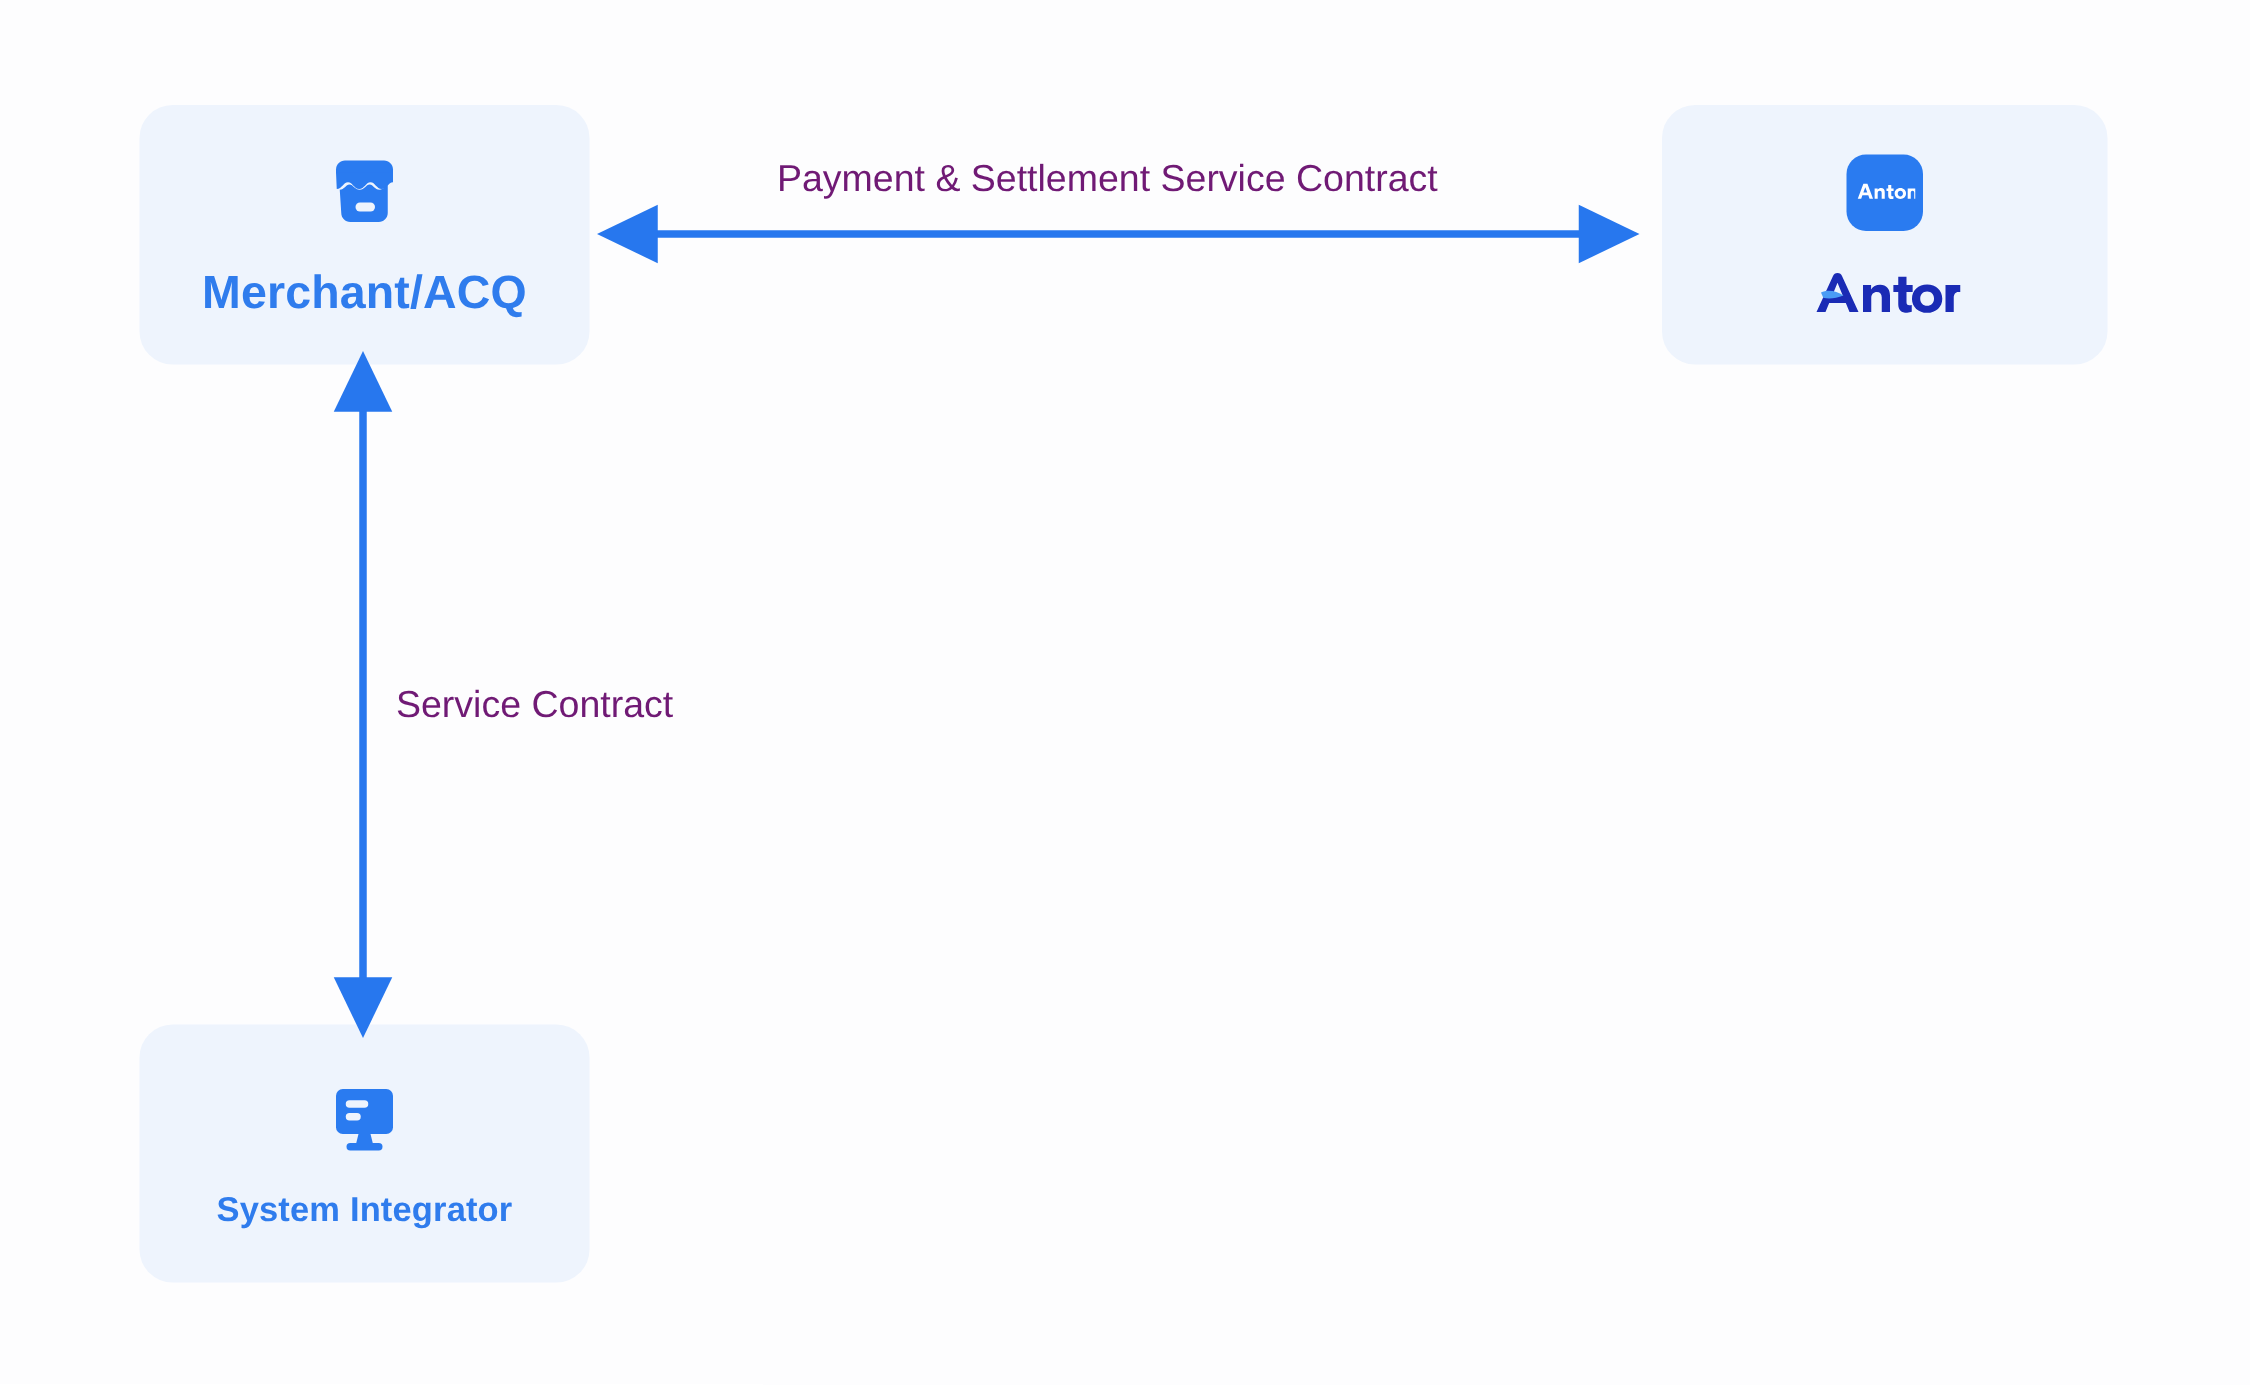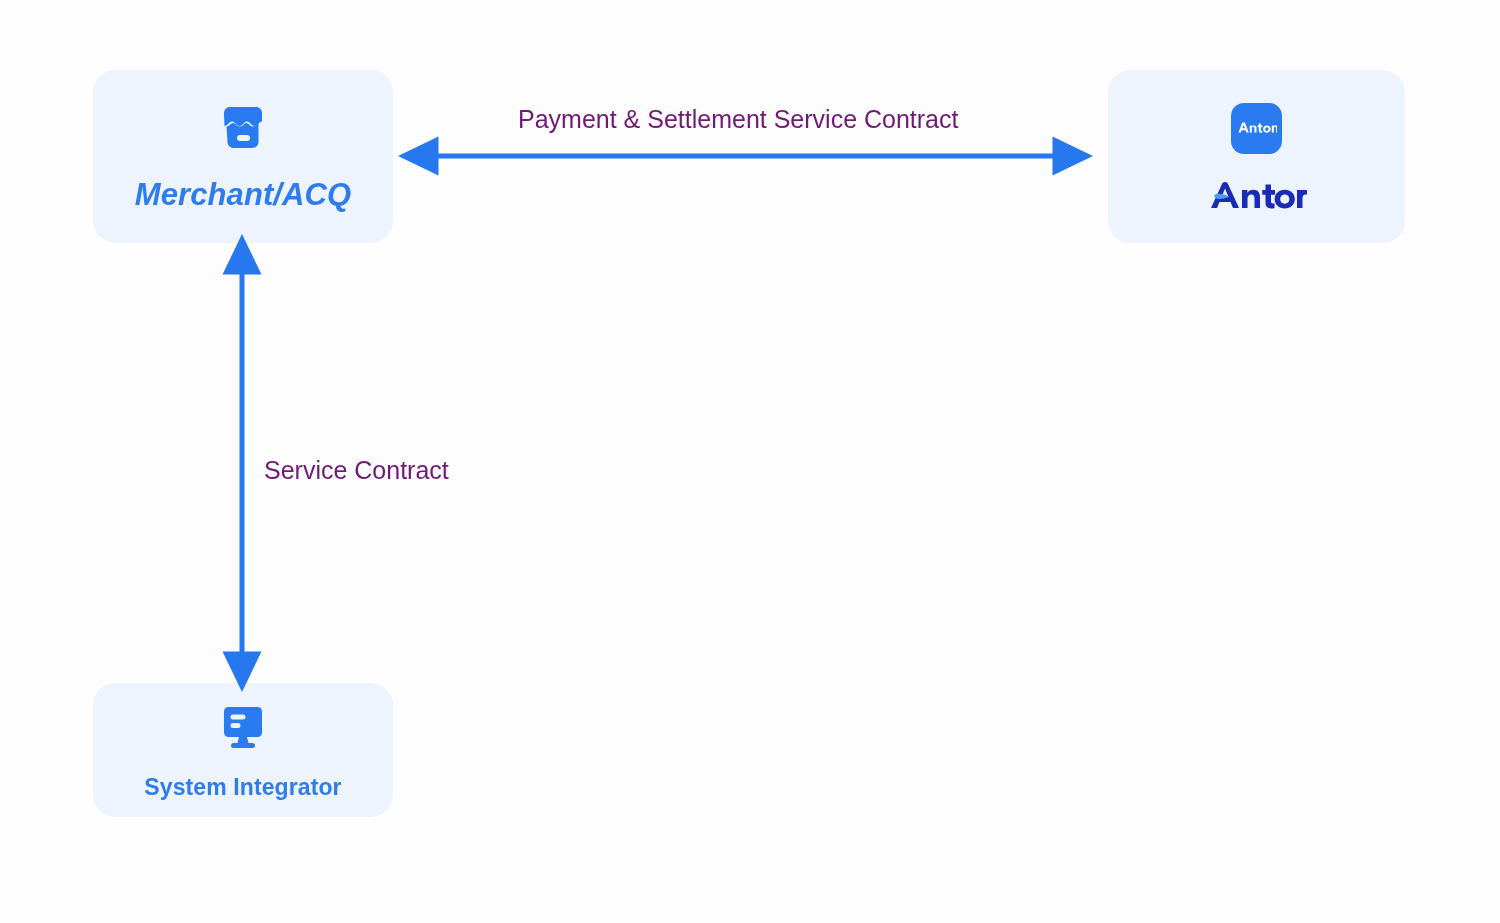--- a/index.html
+++ b/index.html
@@ -27,33 +27,32 @@
     display: flex;
     flex-direction: column;
     align-items: center;
     justify-content: center;
   }
   .node-merchant {
     left: 93px;
     top: 70px;
     width: 300px;
     height: 173px;
-    font-style: italic;
   }
   .node-antom {
     left: 1108px;
     top: 70px;
     width: 297px;
     height: 173px;
   }
   .node-integrator {
     left: 93px;
     top: 683px;
     width: 300px;
-    height: 134px;
+    height: 172px;
   }
 
   .node-icon {
     display: block;
     line-height: 0;
   }
   .node-label {
     font-weight: bold;
     color: #2f7ced;
     letter-spacing: 0.1px;

